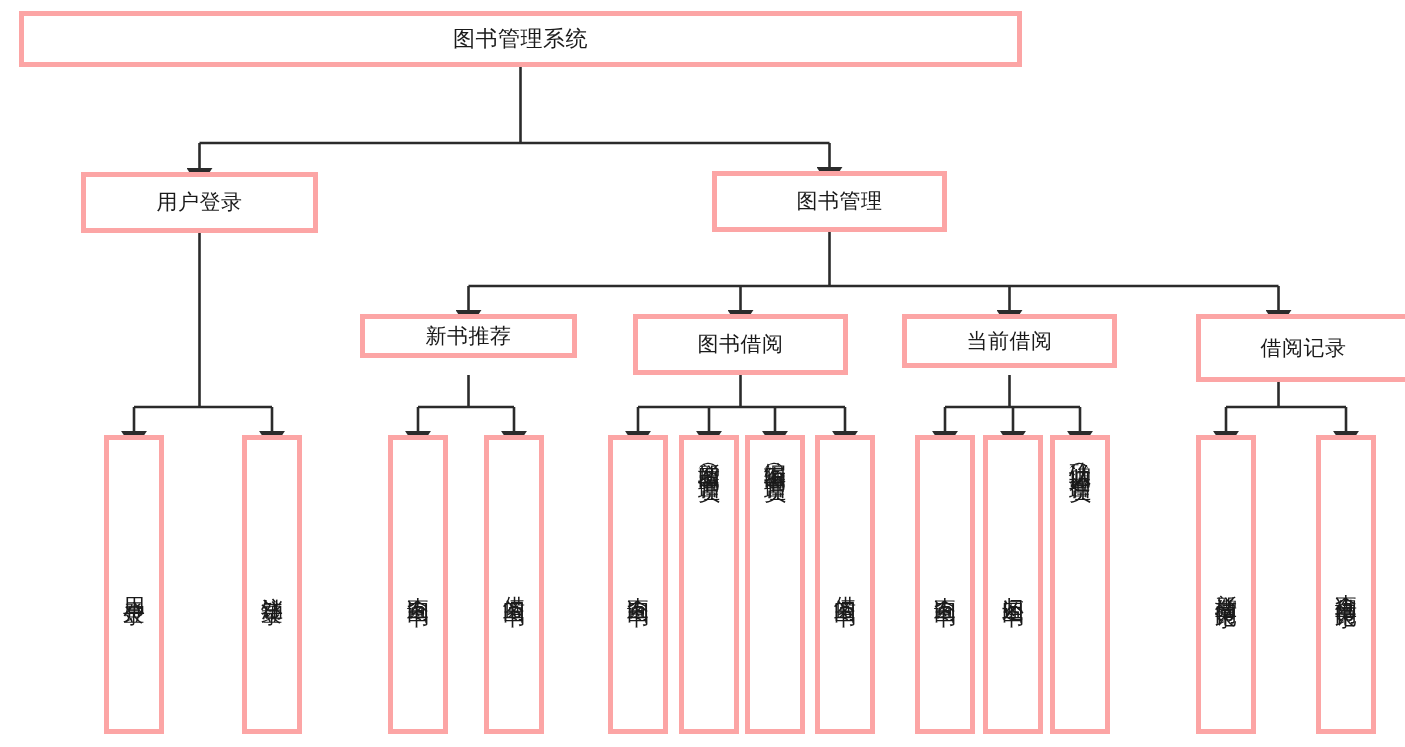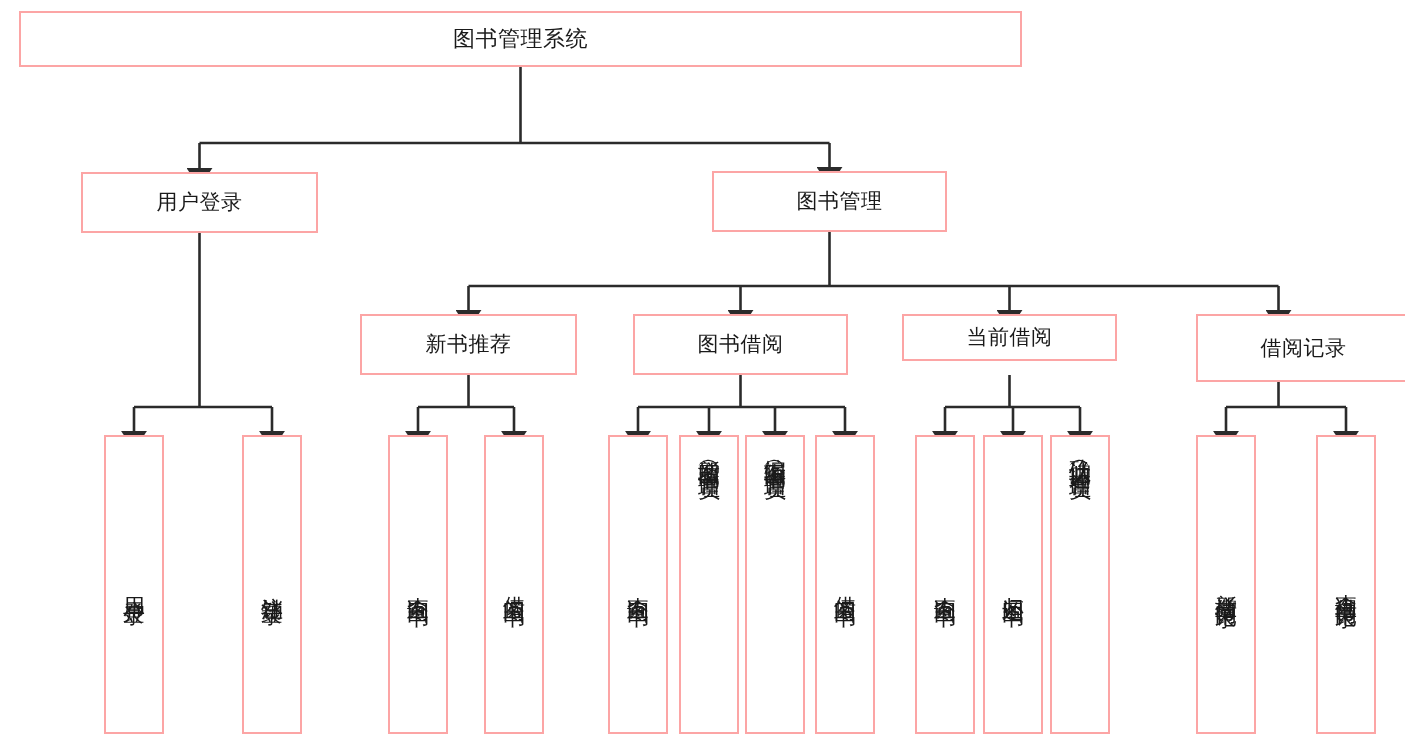--- a/index.html
+++ b/index.html
@@ -20,21 +20,21 @@
   #edge-layer {
     position: absolute;
     left: 0;
     top: 0;
     width: 1405px;
     height: 747px;
   }
   .node {
     position: absolute;
     box-sizing: border-box;
-    border: 2px solid #fca5a5;
+    border: 5px solid #fca5a5;
     background: #ffffff;
     color: #1a1a1a;
     display: flex;
     align-items: center;
     justify-content: center;
     font-size: 21px;
     line-height: 1.18;
     letter-spacing: 0.5px;
     z-index: 2;
   }
@@ -115,27 +115,27 @@
   <div id="nodes">
       <div class="node root" style="left: 19px; top: 11px; width: 1003px; height: 56px;">
         <span>图书管理系统</span>
       </div>
       <div class="node" style="left: 81px; top: 172px; width: 237px; height: 61px;">
         <span>用户登录</span>
       </div>
       <div class="node" style="left: 712px; top: 171px; width: 235px; height: 61px; padding-left: 20px;">
         <span>图书管理</span>
       </div>
-      <div class="node" style="left: 360px; top: 314px; width: 217px; height: 61px;">
+      <div class="node" style="left: 360px; top: 314px; width: 217px; height: 44px;">
         <span>新书推荐</span>
       </div>
       <div class="node" style="left: 633px; top: 314px; width: 215px; height: 61px;">
         <span>图书借阅</span>
       </div>
-      <div class="node" style="left: 902px; top: 314px; width: 215px; height: 47px;">
+      <div class="node" style="left: 902px; top: 314px; width: 215px; height: 54px;">
         <span>当前借阅</span>
       </div>
       <div class="node" style="left: 1196px; top: 314px; width: 215px; height: 68px;">
         <span>借阅记录</span>
       </div>
       <div class="node vertical" style="left: 104px; top: 435px; width: 60px; height: 299px;">
         <span>用户登录</span>
       </div>
       <div class="node vertical" style="left: 242px; top: 435px; width: 60px; height: 299px;">
         <span>注销登录</span>

